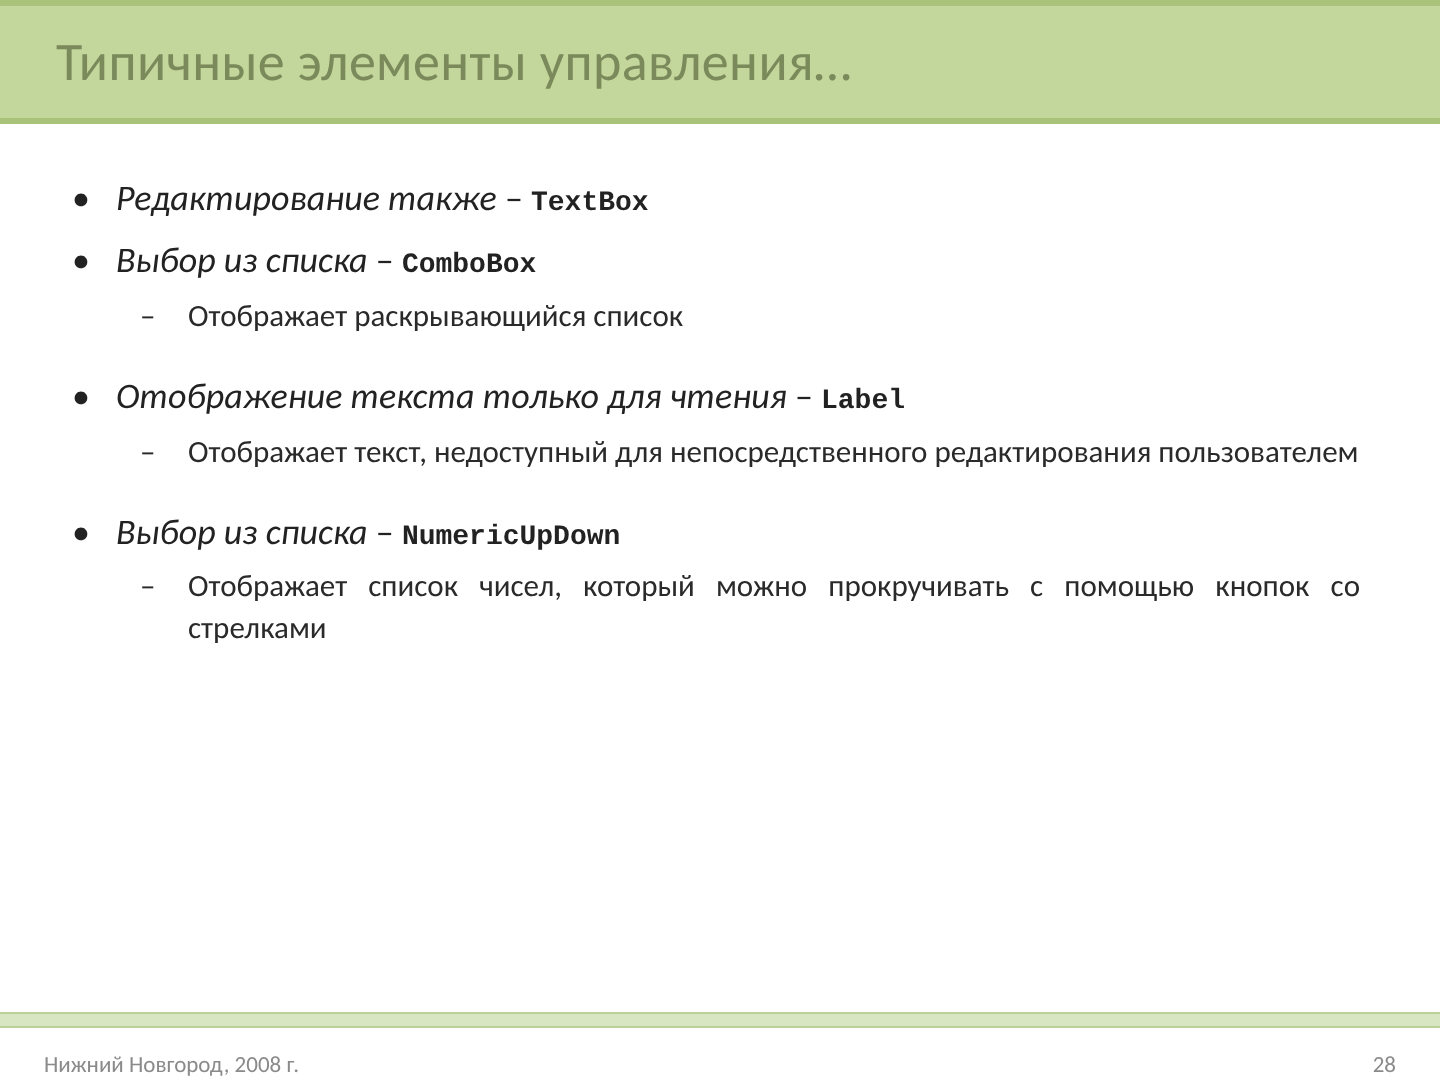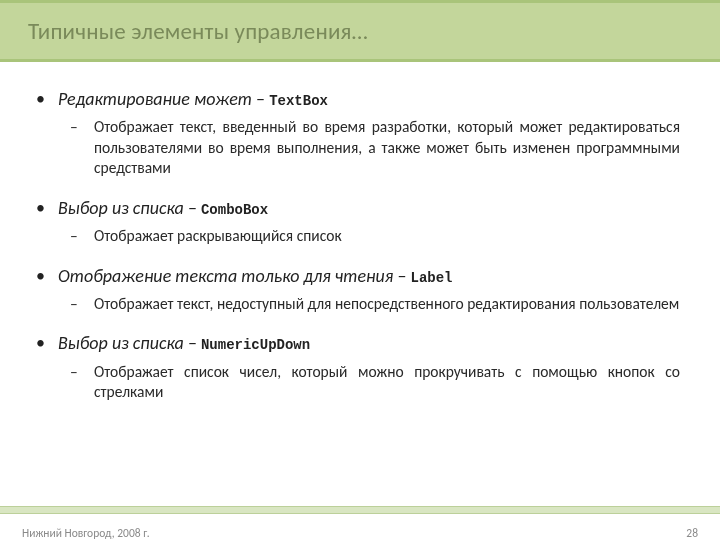--- a/index.html
+++ b/index.html
@@ -14,21 +14,21 @@
     height: 62px;
     background: #c3d69b;
     border-top: 3px solid #a9c47a;
     border-bottom: 3px solid #a9c47a;
     display: flex;
     align-items: center;
     padding-left: 28px;
   }
   .title {
     color: #7a8a5a;
-    font-size: 23px;
+    font-size: 27px;
     font-weight: 400;
     letter-spacing: 0.2px;
   }
   .content {
     padding: 26px 40px 0 58px;
     color: #222;
   }
   .l1 {
     font-size: 18px;
     margin-bottom: 8px;
@@ -94,24 +94,21 @@
 </style>
 </head>
 <body>
 
 <div class="header">
   <div class="title">Типичные элементы управления…</div>
 </div>
 
 <ul class="content">
   <li class="l1">
-    <span class="lead">Редактирование может</span><span class="sep"> – </span><span class="ctrl">TextBox</span>
-    <ul>
-        <li class="l2">Отображает текст, введенный во время разработки, который может редактироваться пользователями во время выполнения, а также может быть изменен программными средствами</li>
-      </ul>
+    <span class="lead">Редактирование также</span><span class="sep"> – </span><span class="ctrl">TextBox</span>
   </li>
   <li class="l1">
     <span class="lead">Выбор из списка</span><span class="sep"> – </span><span class="ctrl">ComboBox</span>
     <ul>
         <li class="l2">Отображает раскрывающийся список</li>
       </ul>
   </li>
   <li class="l1">
     <span class="lead">Отображение текста только для чтения</span><span class="sep"> – </span><span class="ctrl">Label</span>
     <ul>

